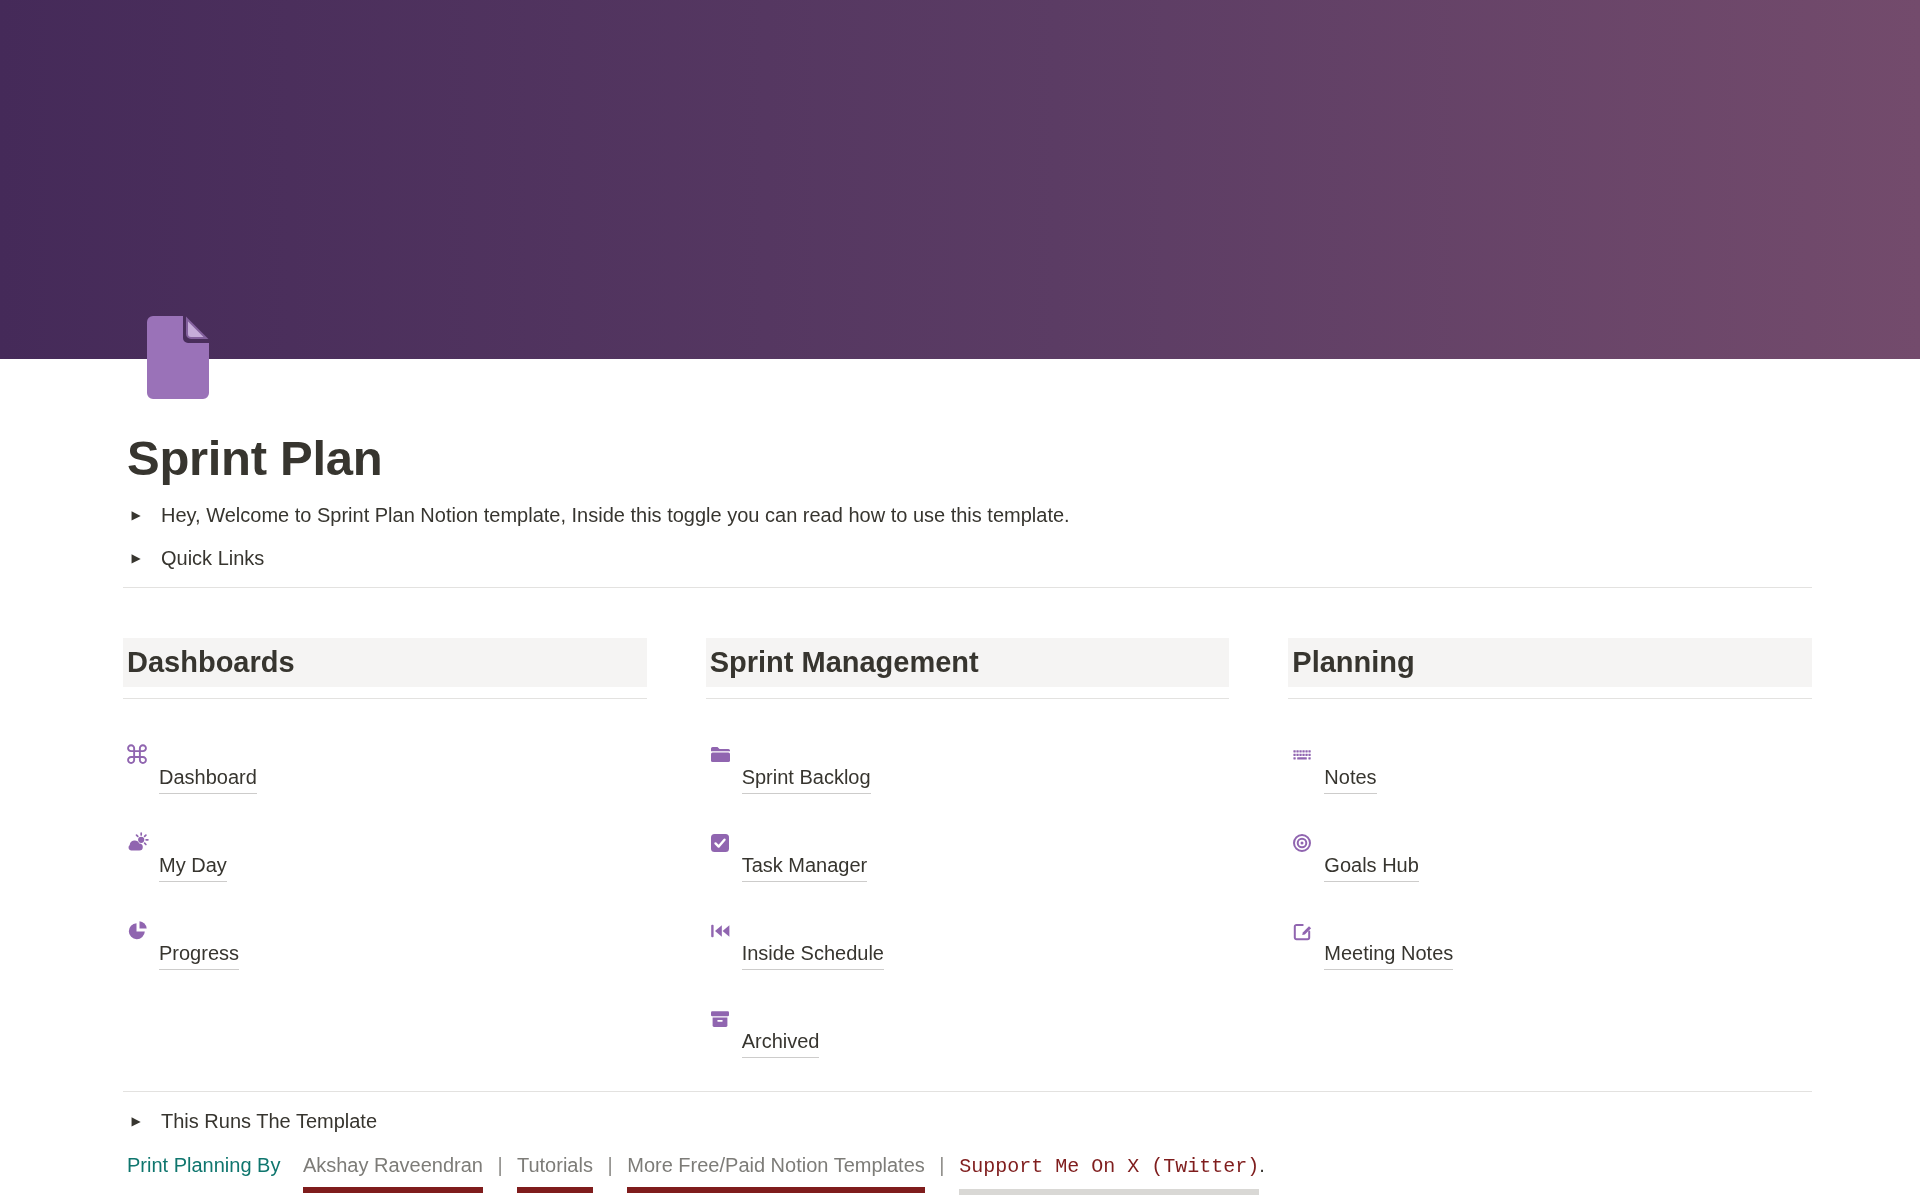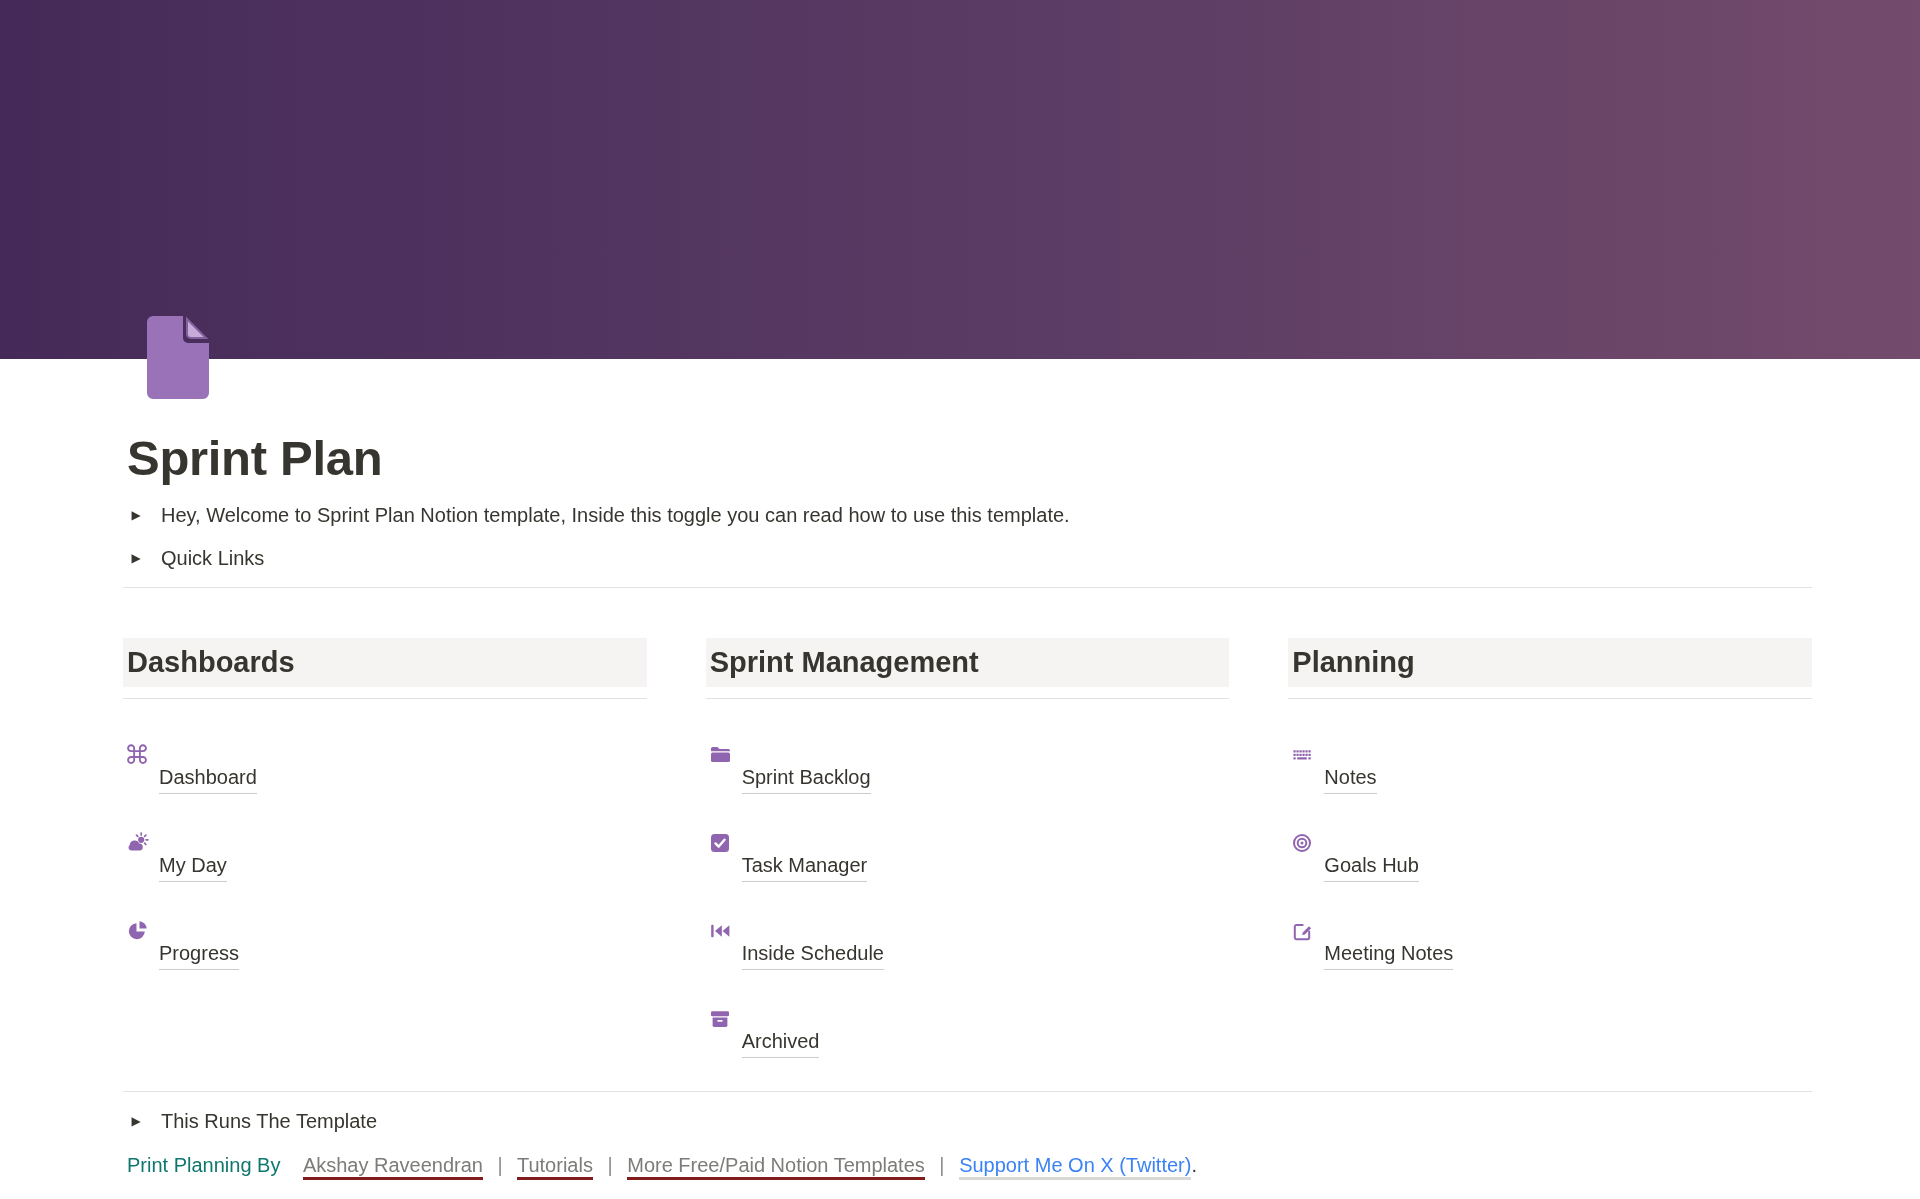--- a/index.html
+++ b/index.html
@@ -59,23 +59,23 @@
     border-bottom:1.5px solid rgba(55,53,47,0.25); padding-bottom:1px;margin-top:46px;
   }
   .bottom-divider { border:none; border-top:1px solid #e3e2e0; margin:28px 0 0; }
   .last-toggle { margin-top:14px; margin-bottom:0; }
   .footer {
     margin-top:14px; padding-left:4px;
     font-size:20px; line-height:30px;
   }
   .footer-prefix { color:#0f766e; margin-right:18px; }
   .footer-link {
-    color:#7d7c78; border-bottom:3px solid #7f1d1d; padding-bottom:1px; cursor:pointer;
-  }
-  .footer-link.muted { color:#3b82f6; border-bottom-color:#d9d8d5; }
+    color:#7d7c78; border-bottom:6px solid #7f1d1d; padding-bottom:11px; cursor:pointer;
+  }
+  .footer-link.muted { color:#7f1d1d; border-bottom-color:#d9d8d5;font-family:Liberation Mono, monospace; }
   .footer-sep { color:#8f8e8a; margin:0 9px; }
   .footer-suffix { color:#37352f; }
   svg .p { fill:#9065b0; }
   svg .p-stroke { stroke:#9065b0; fill:none; }
 </style>
 </head>
 <body>
 
 <div class="cover"></div>
 

